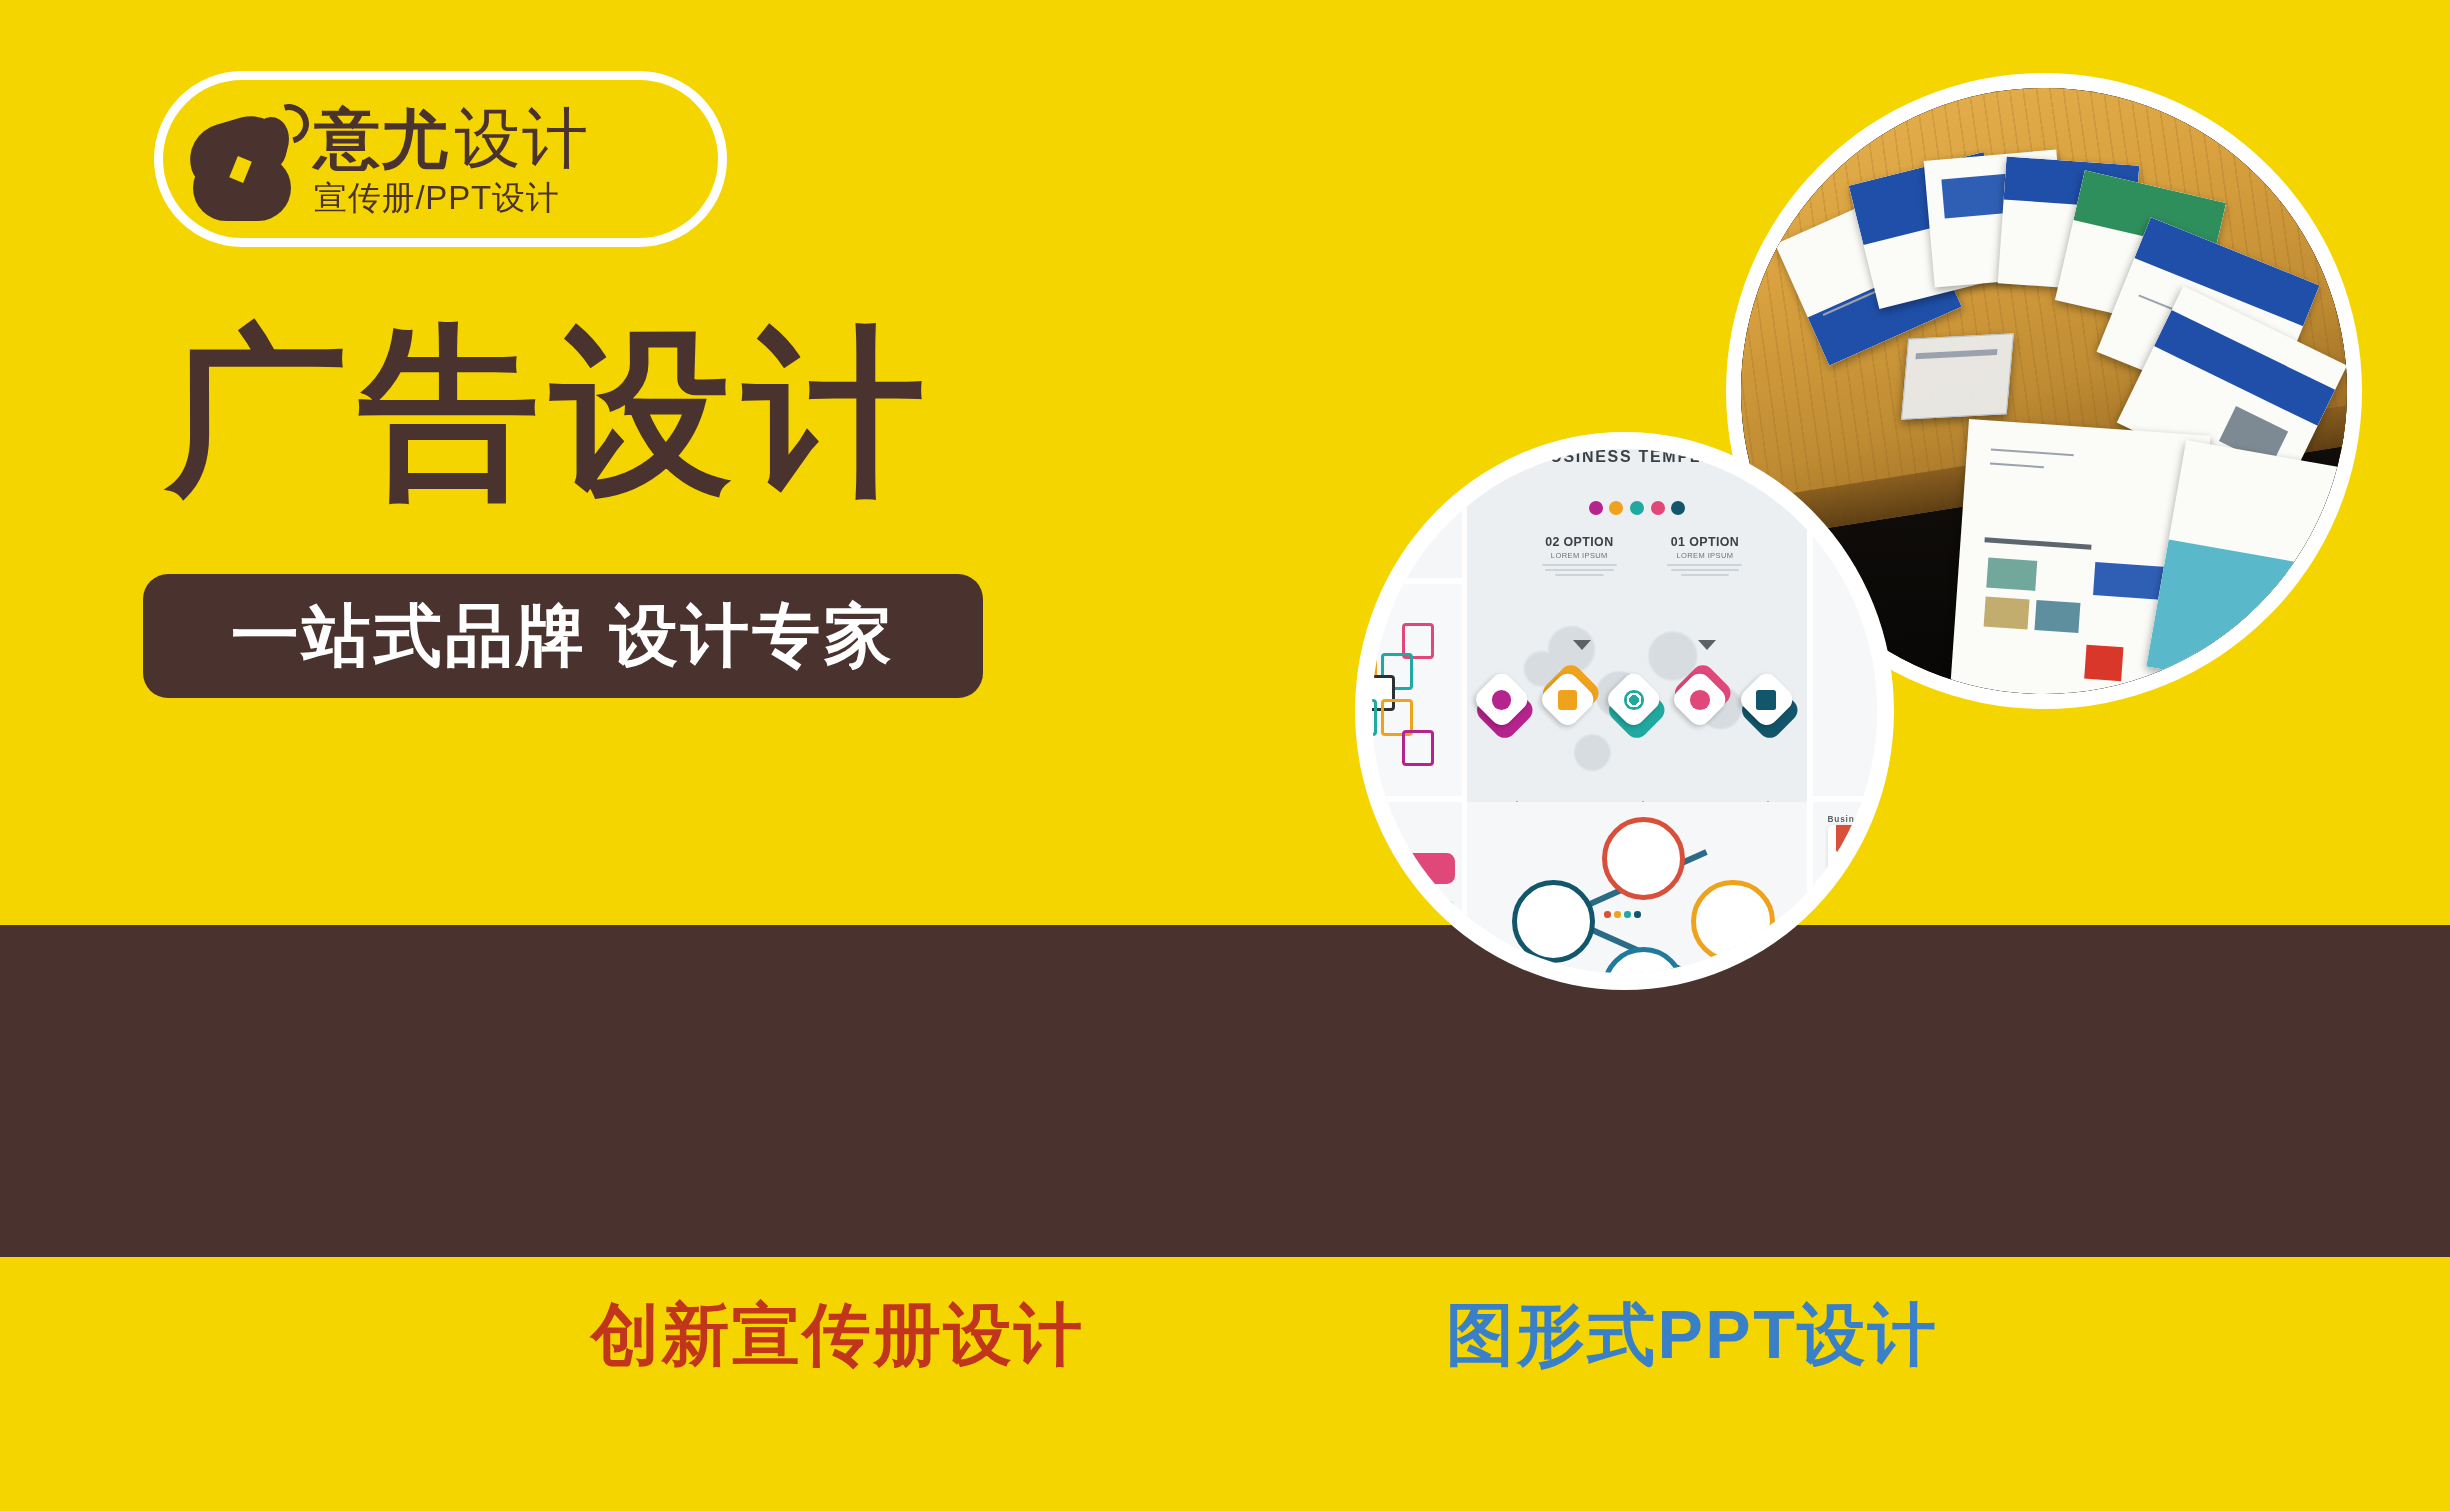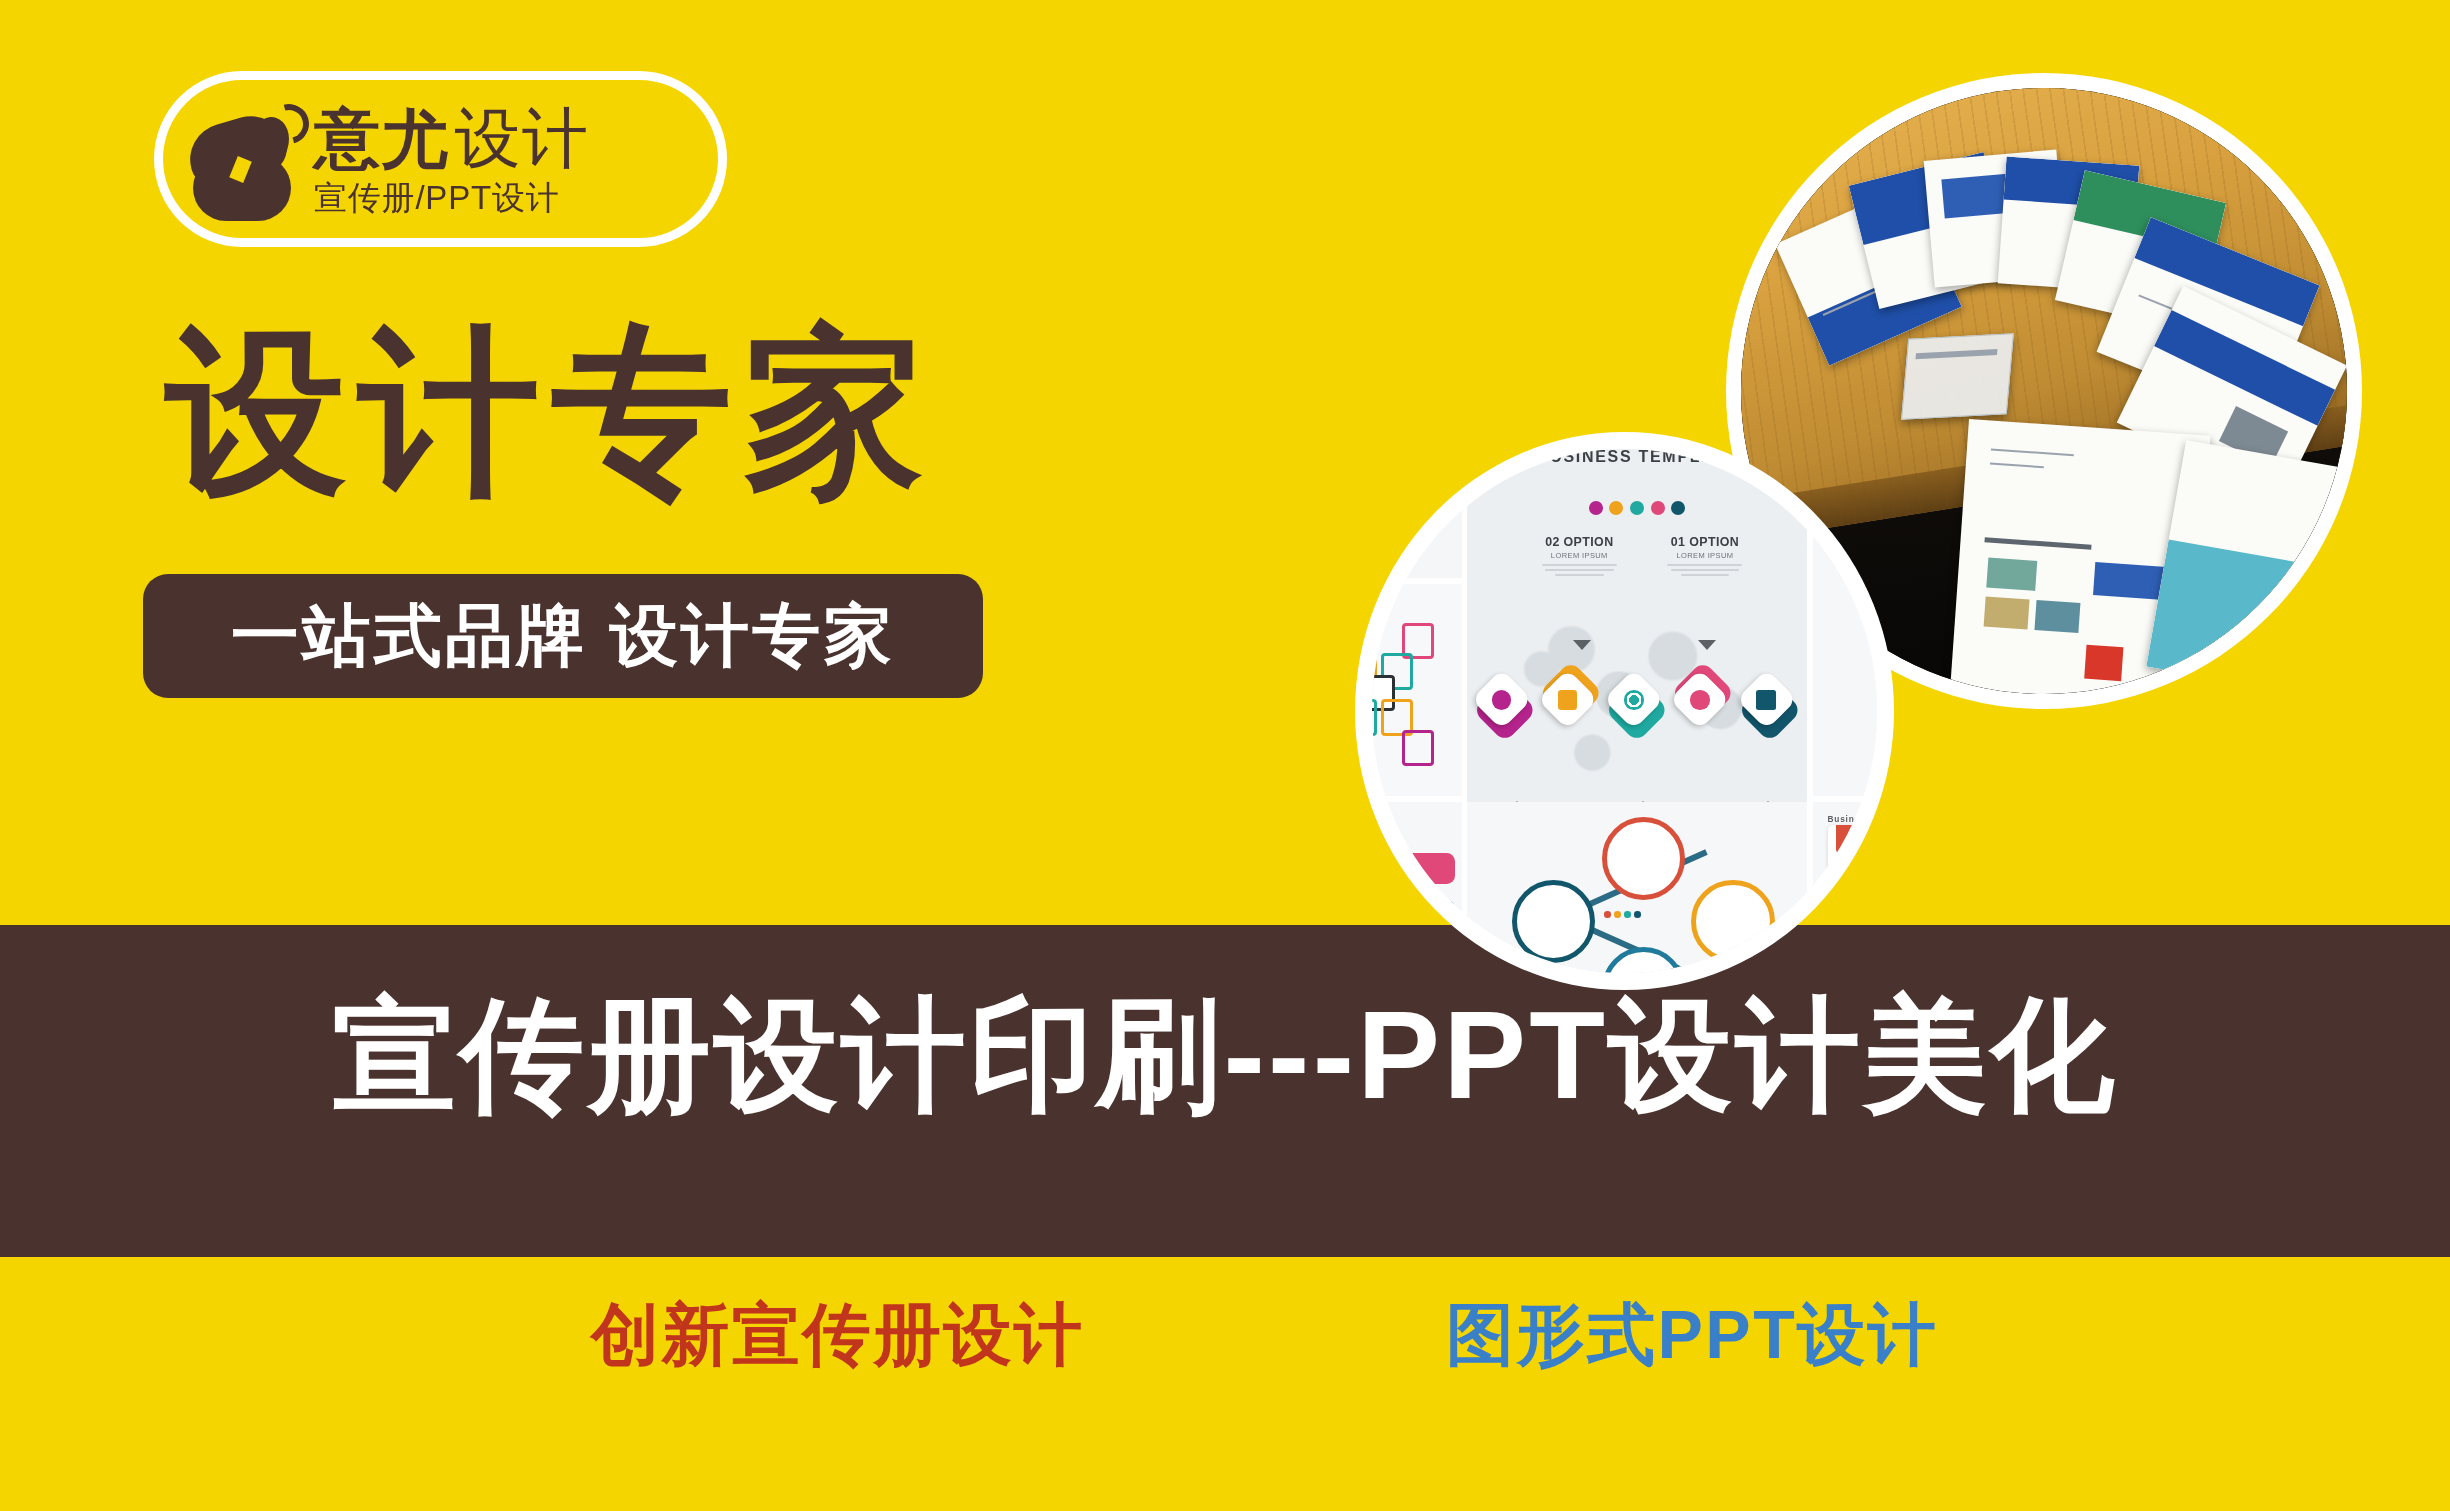--- a/index.html
+++ b/index.html
@@ -337,21 +337,21 @@
     </div>
     <div class="logo-text">
       <div class="logo-title">
         <span class="strong">意尤</span>
         <span class="thin">设计</span>
       </div>
       <div class="logo-sub">宣传册/PPT设计</div>
     </div>
   </div>
 
-  <div class="headline">设计专家</div>
+  <div class="headline">广告设计</div>
 
   <div class="subtitle-pill">
     <span class="txt">一站式品牌 设计专家</span>
   </div>
 
   <div class="circle-photo">
     <div class="inner">
       <span class="cp-floor"></span>
       <span class="cp-table"></span>
       <span class="cp-grain"></span>
@@ -581,19 +581,18 @@
 
           <span class="map-bg" style="left:4%;top:26%;width:92%;height:40%;"></span>
 
         </div>
 
       </div>
     </div>
   </div>
 
   <div class="dark-band"></div>
-  <div class="band-text">宣传册设计印刷---PPT设计美化</div>
 
   <div class="bottom-label bl-b">图形式PPT设计</div>
   <div class="bottom-label bl-a">创新宣传册设计</div>
 
 </div>
 
 
 </body></html>

